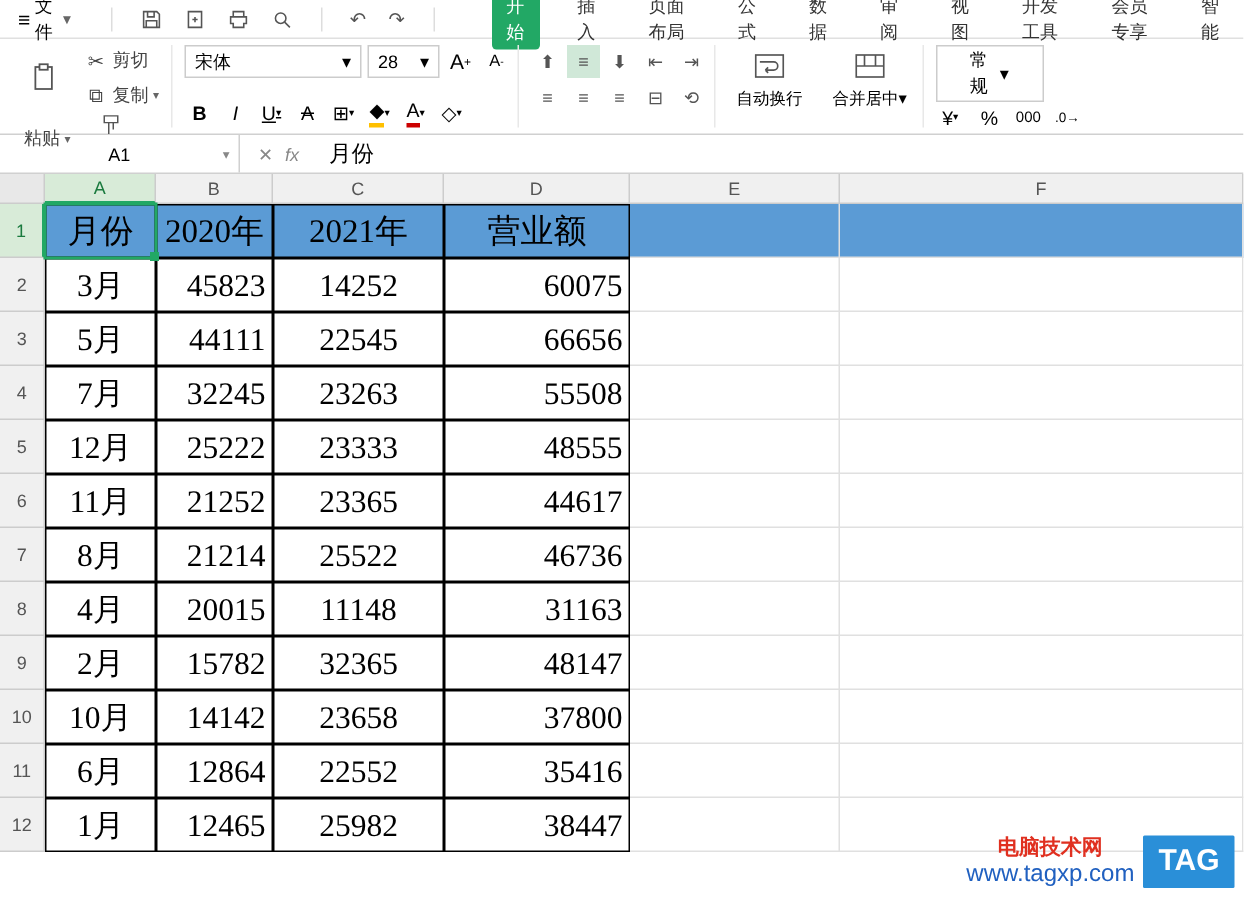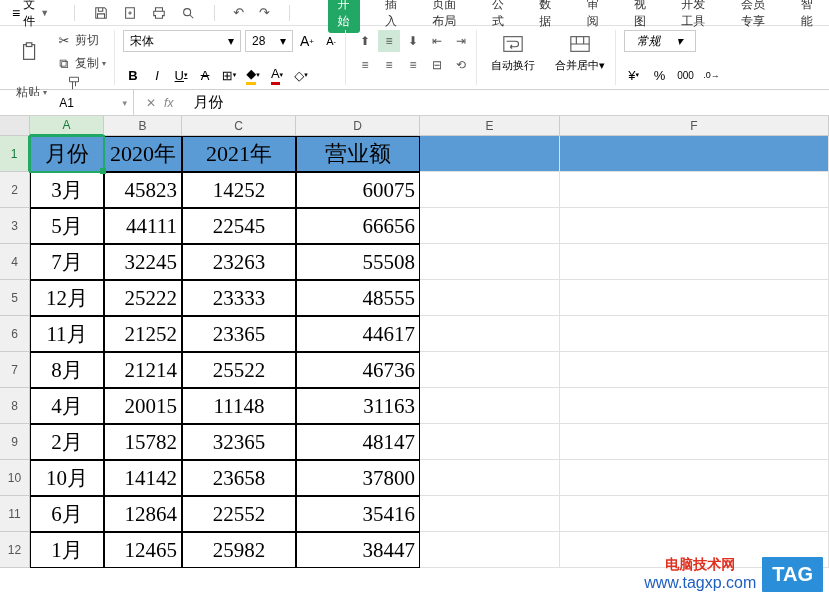--- a/index.html
+++ b/index.html
@@ -27,25 +27,25 @@
 .rg-big-icon { width: 24px; height: 24px; display: flex; align-items: center; justify-content: center; font-size: 18px; }
 
 .font-select { border: 1px solid #ccc; padding: 2px 6px; font-size: 12px; width: 118px; height: 22px; display: flex; align-items: center; justify-content: space-between; background: #fff; }
 .font-size { border: 1px solid #ccc; padding: 2px 6px; font-size: 12px; width: 48px; height: 22px; display: flex; align-items: center; justify-content: space-between; background: #fff; }
 .font-btn { width: 20px; height: 20px; display: flex; align-items: center; justify-content: center; cursor: pointer; font-size: 13px; }
 
 .align-grid { display: grid; grid-template-columns: repeat(5, 22px); grid-template-rows: repeat(2, 22px); gap: 2px; }
 .align-cell { display: flex; align-items: center; justify-content: center; cursor: pointer; font-size: 12px; color: #555; }
 .align-cell.active { background: #d0e8d8; }
 
-.nf-select { border: 1px solid #ccc; padding: 2px 12px; font-size: 12px; width: 72px; height: 22px; display: flex; align-items: center; justify-content: space-between; background: #fff; font-style: italic; }
+.nf-select { border: 1px solid #ccc; padding: 2px 22px; font-size: 12px; width: 72px; height: 38px; display: flex; align-items: center; justify-content: space-between; background: #fff; }
 
 
 .formula-row { display: flex; align-items: center; height: 26px; border-bottom: 1px solid #d0d0d0; font-size: 12px; }
-.name-box { width: 134px; border-right: 1px solid #d0d0d0; display: flex; align-items: center; justify-content: center; height: 100%; position: relative; }
+.name-box { width: 160px; border-right: 1px solid #d0d0d0; display: flex; align-items: center; justify-content: center; height: 100%; position: relative; }
 .name-box input { border: none; width: 80px; text-align: center; font-size: 12px; outline: none; }
 .name-box .dd { position: absolute; right: 6px; font-size: 9px; color: #888; }
 .formula-icons { display: flex; align-items: center; gap: 8px; padding: 0 12px; color: #888; }
 .formula-input { flex: 1; padding: 0 8px; font-size: 15px; }
 
 
 .sheet { display: flex; flex-direction: column; }
 .col-headers { display: flex; height: 20px; background: #f0f0f0; }
 .corner { width: 30px; border-right: 1px solid #ccc; border-bottom: 1px solid #ccc; background: #e8e8e8; }
 .col-h { border-right: 1px solid #ccc; border-bottom: 1px solid #ccc; display: flex; align-items: center; justify-content: center; font-size: 12px; color: #555; background: #f0f0f0; }

